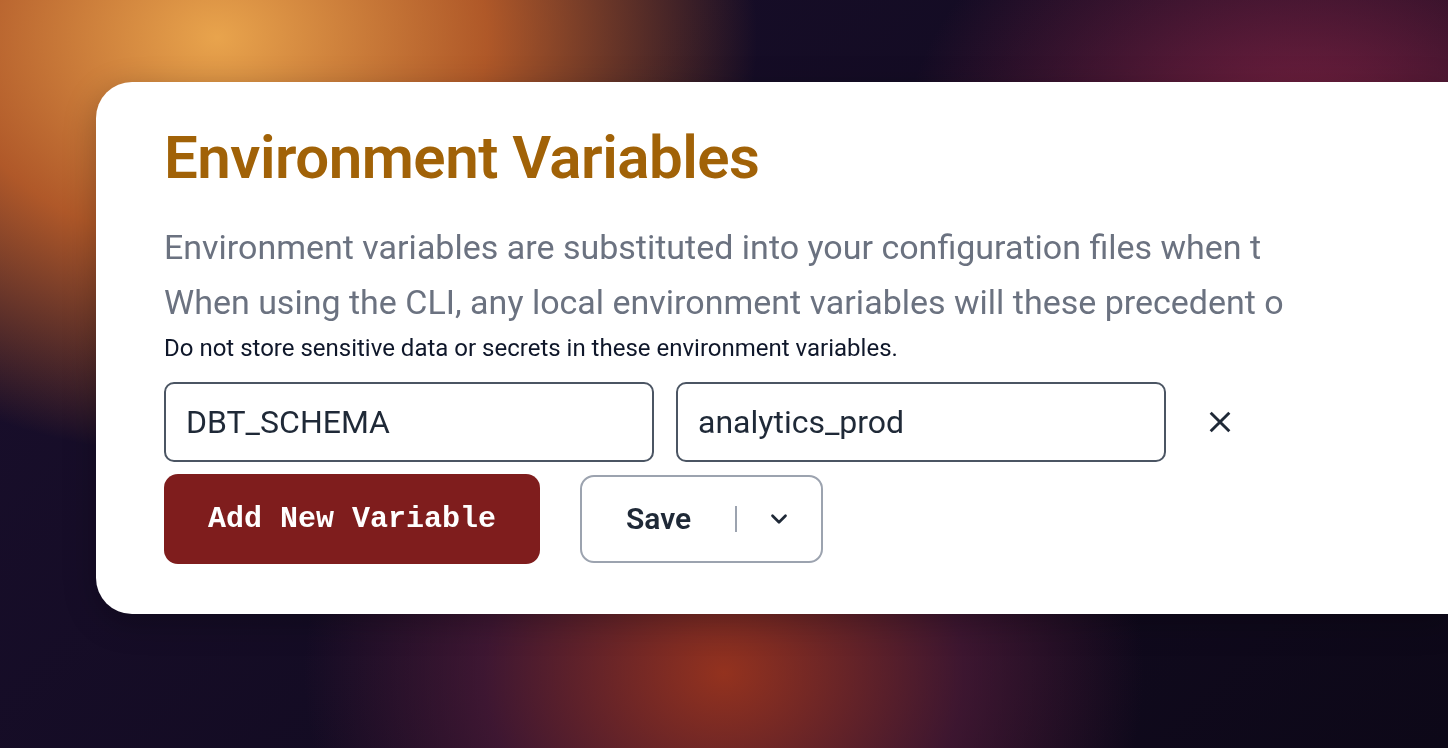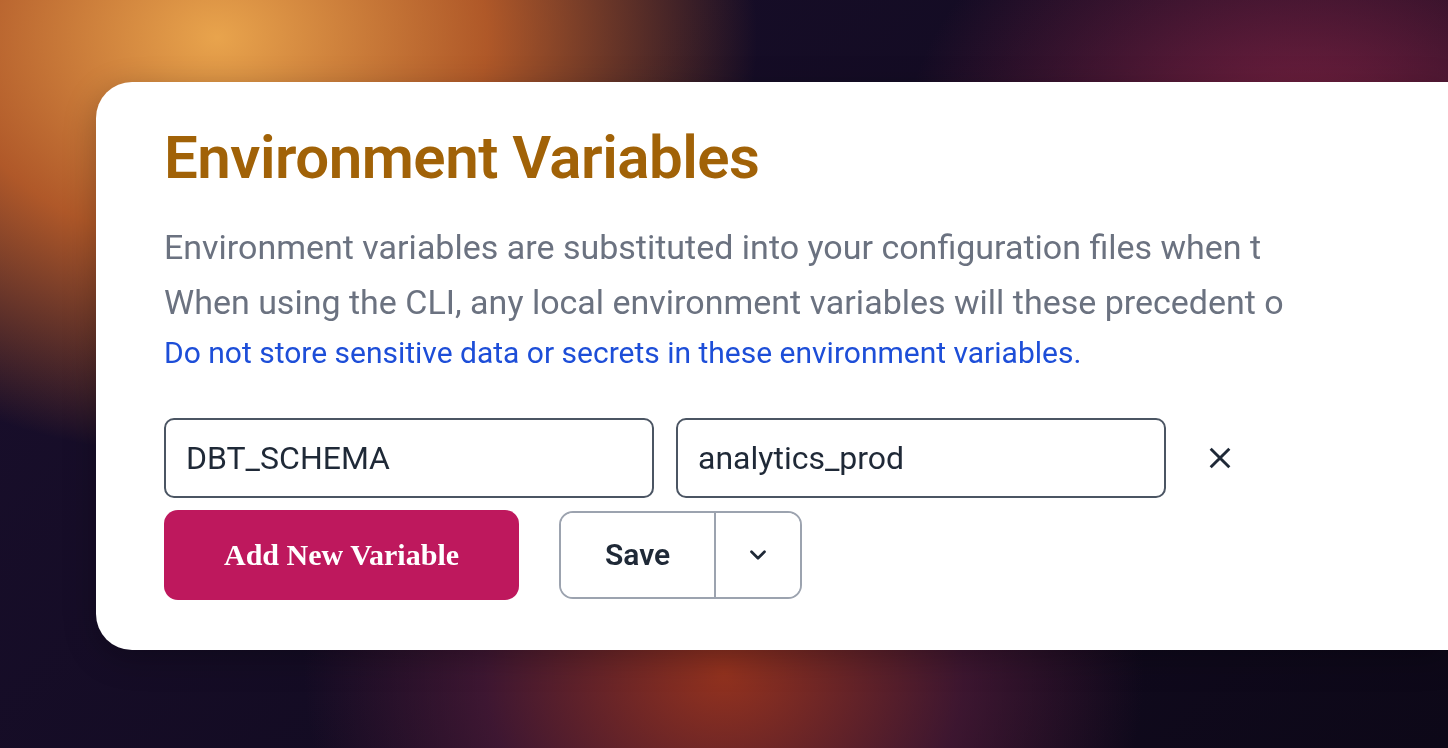--- a/index.html
+++ b/index.html
@@ -51,24 +51,24 @@
     .description {
       font-size: 34px;
       line-height: 1.55;
       color: #6b7280;
       margin-bottom: 2px;
       white-space: nowrap;
       overflow: hidden;
     }
 
     .warning {
-      font-size: 30px;
+      font-size: 24px;
       line-height: 1.55;
-      color: #1d4ed8;
-      margin-bottom: 41px;
+      color: #0f172a;
+      margin-bottom: 14px;
     }
 
     .var-row {
       display: flex;
       align-items: center;
       gap: 22px;
       margin-bottom: 12px;
     }
 
     .text-input {
@@ -110,37 +110,38 @@
     }
 
     .button-row {
       display: flex;
       align-items: center;
       gap: 40px;
     }
 
     .primary-btn {
       height: 90px;
-      padding: 0 60px;
-      background: #be185d;
+      padding: 0 44px;
+      background: #7f1d1d;
       color: #ffffff;
       border: none;
       border-radius: 14px;
       font-size: 30px;
       font-weight: 600;
       cursor: pointer;
-      font-family: Liberation Serif, serif;
+      font-family: Liberation Mono, monospace;
     }
 
     .split-btn {
       display: flex;
       height: 88px;
       border: 2px solid #9ca3af;
       border-radius: 14px;
       overflow: hidden;
+      align-items: center;
     }
 
     .split-main {
       padding: 0 44px;
       background: #ffffff;
       border: none;
       font-size: 30px;
       font-weight: 600;
       color: #1f2937;
       cursor: pointer;

